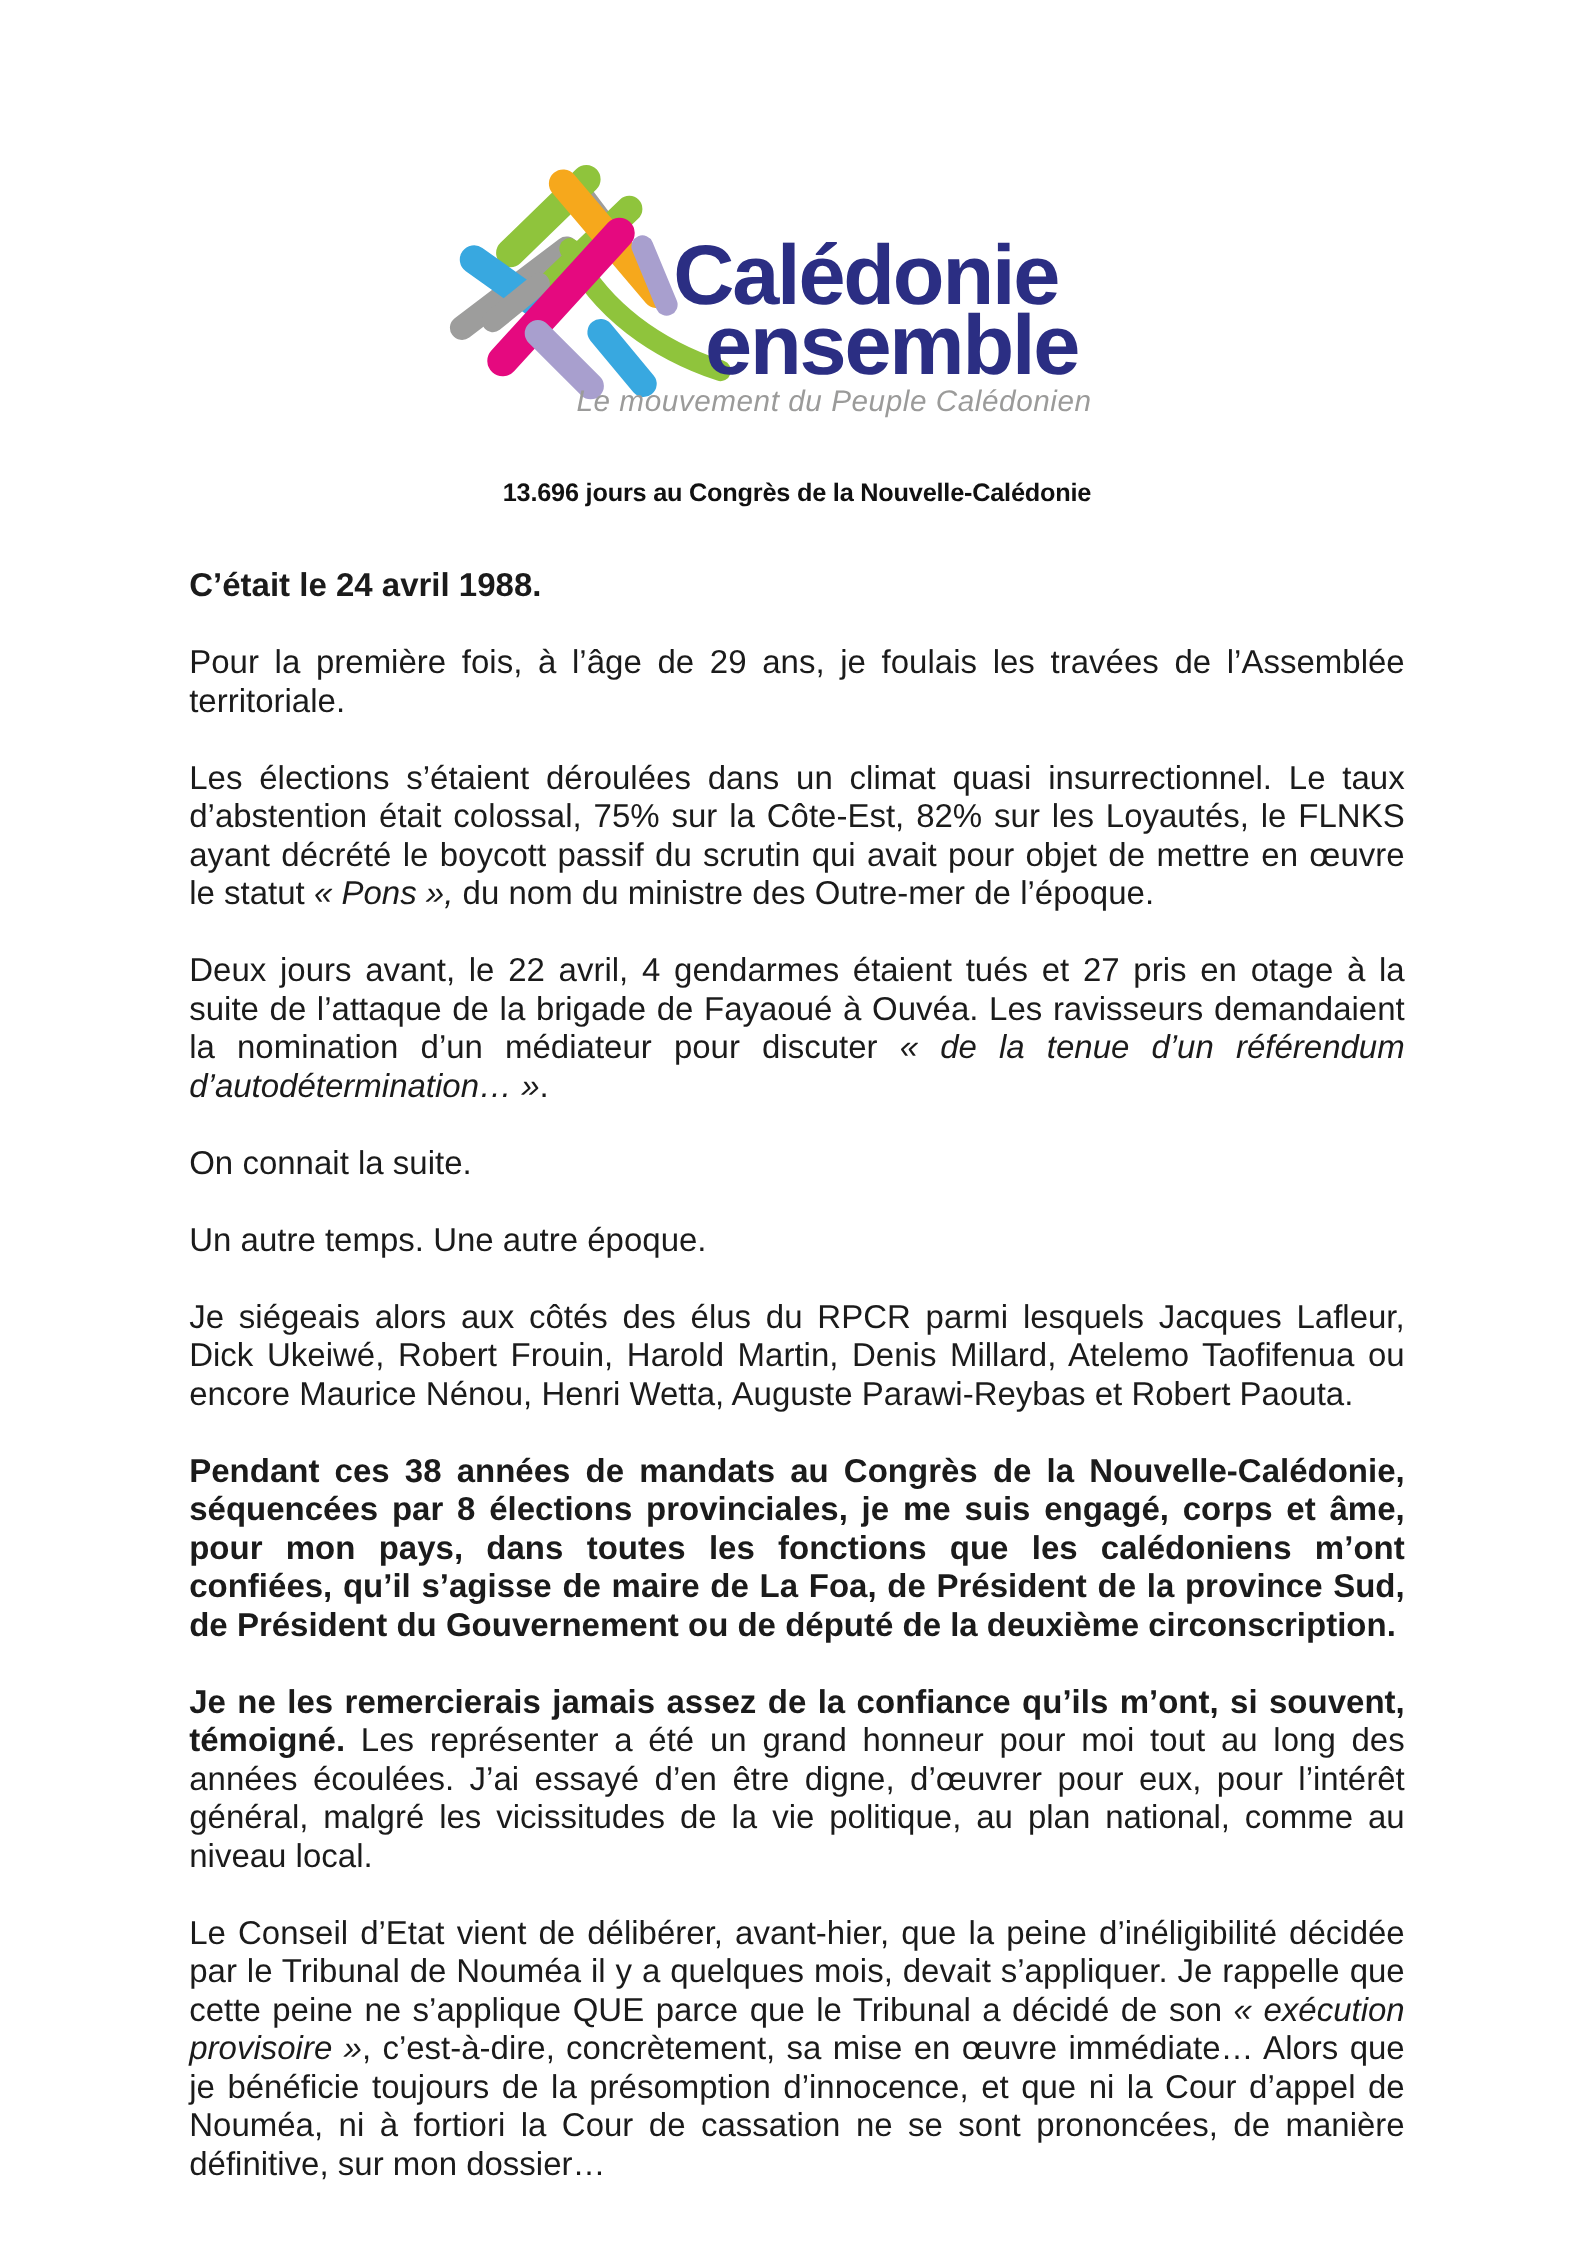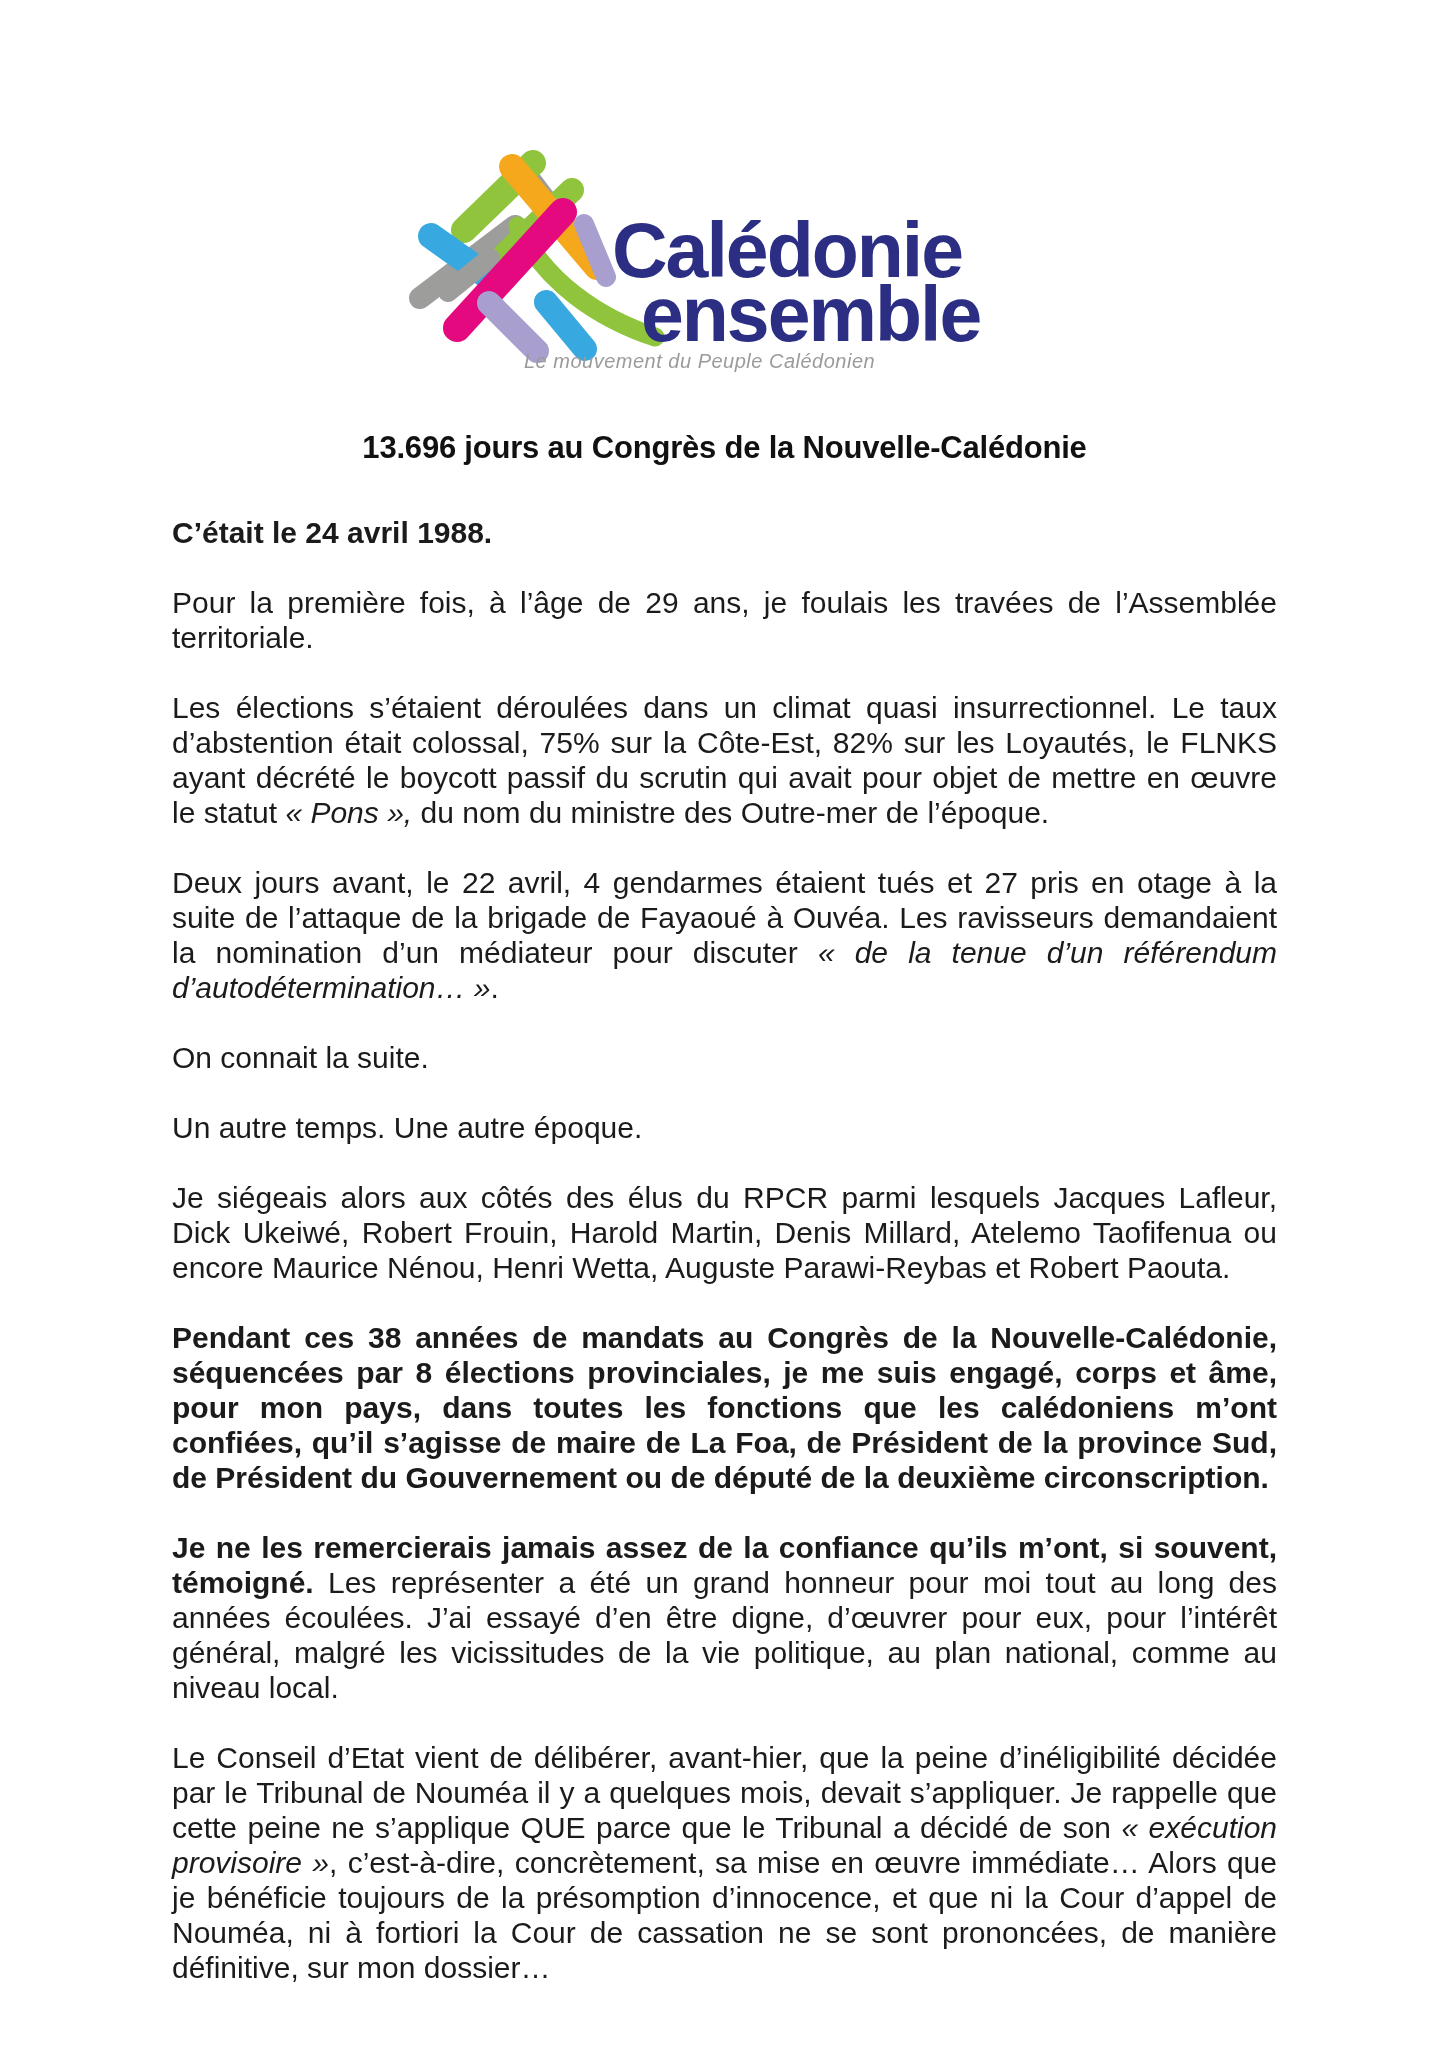--- a/index.html
+++ b/index.html
@@ -8,26 +8,26 @@
        -webkit-font-smoothing:antialiased;}
   .page{position:relative;width:1448px;height:2048px;background:#fff;}
 
   
   .logo{position:absolute;left:0;top:0;width:1448px;height:430px;}
   .logo svg{position:absolute;left:0;top:0;}
   .brand{position:absolute;font-weight:bold;letter-spacing:-2px;
          font-size:77px;line-height:1;white-space:nowrap;}
   .brand1{left:612px;top:212px;}
   .brand2{left:641px;top:276px;}
-  .tagline{position:absolute;left:524px;top:350px;font-size:20px;
+  .tagline{position:absolute;left:524px;top:350px;font-size:27px;
            font-style:italic;white-space:nowrap;letter-spacing:0.5px;}
 
   
   .content{position:absolute;left:172px;top:430px;width:1105px;color:#1b1b1b;}
-  h1.title{margin:0 0 50px 0;font-size:31px;line-height:35px;font-weight:bold;
+  h1.title{margin:0 0 50px 0;font-size:23px;line-height:35px;font-weight:bold;
            text-align:center;color:#111;letter-spacing:-0.2px;}
   .paragraphs p{margin:0 0 35px 0;font-size:30px;line-height:35px;
                 text-align:justify;}
   .paragraphs p:last-child{text-align:justify;}
   span.b{font-weight:bold;}
   span.i{font-style:italic;}
 </style>
 </head>
 <body>
 

